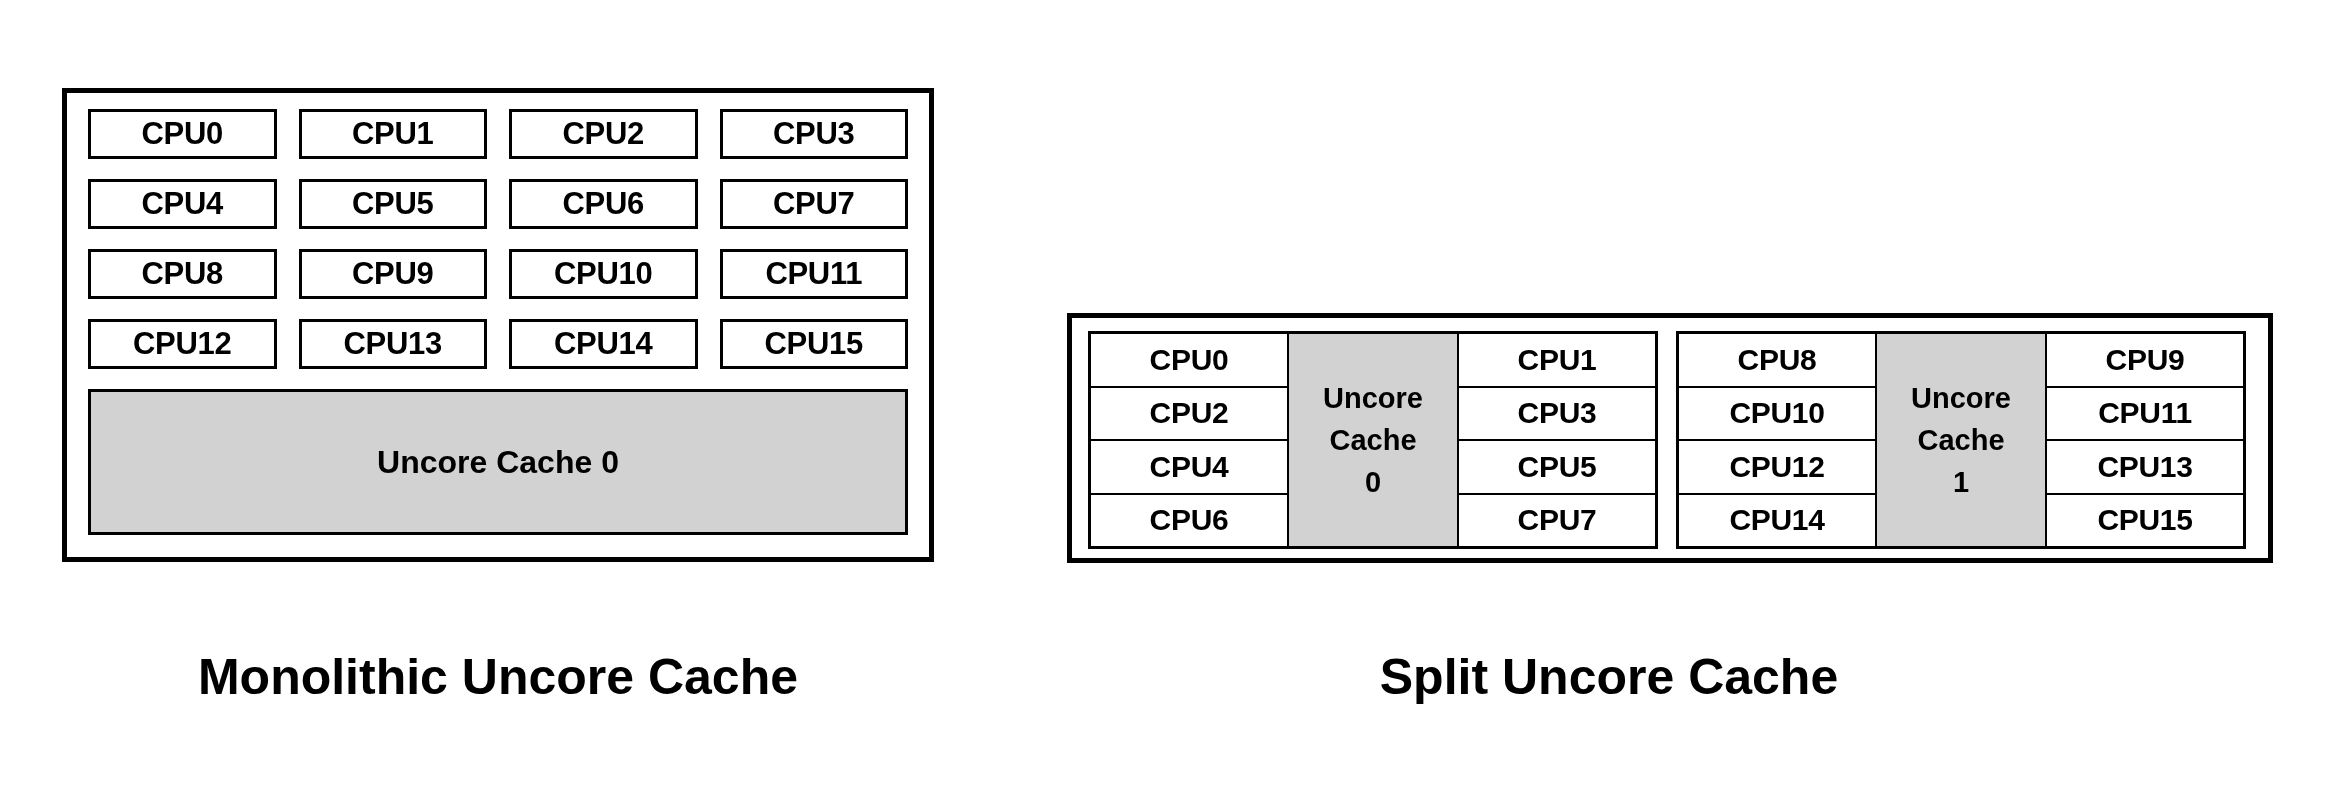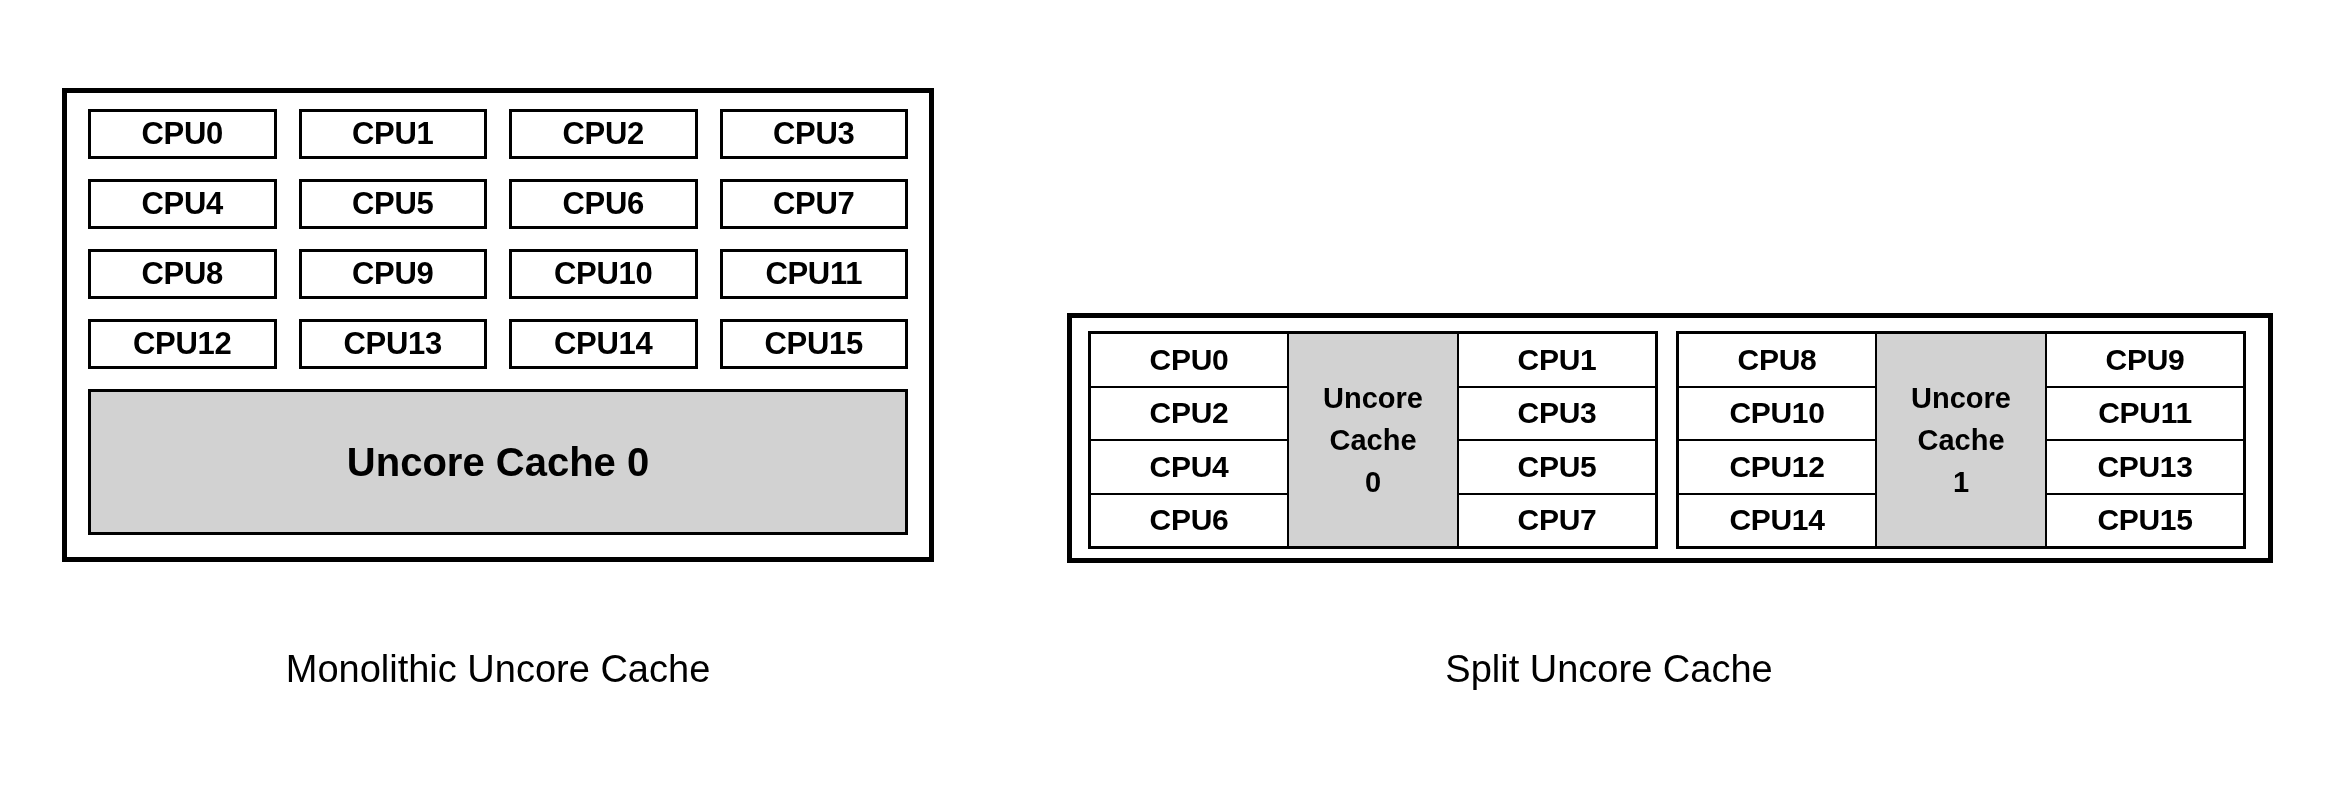--- a/index.html
+++ b/index.html
@@ -54,21 +54,21 @@
   }
   #mono-cache {
     margin-top: 4px;
     height: 146px;
     border: 3px solid #000000;
     box-sizing: border-box;
     background: #d2d2d2;
     display: flex;
     align-items: center;
     justify-content: center;
-    font-size: 40px;
+    font-size: 32px;
     font-weight: bold;
     color: #000000;
   }
 
   
   #split-diagram {
     position: absolute;
     left: 1067px;
     top: 313px;
     width: 1206px;
@@ -127,22 +127,22 @@
     font-size: 29px;
     font-weight: bold;
     color: #000000;
     line-height: 1.45;
     text-align: center;
   }
 
   
   .caption {
     position: absolute;
-    font-size: 38px;
-    font-weight: normal;
+    font-size: 50px;
+    font-weight: bold;
     color: #000000;
     text-align: center;
     white-space: nowrap;
   }
   #caption-mono {
     left: 62px;
     top: 648px;
     width: 872px;
   }
   #caption-split {

